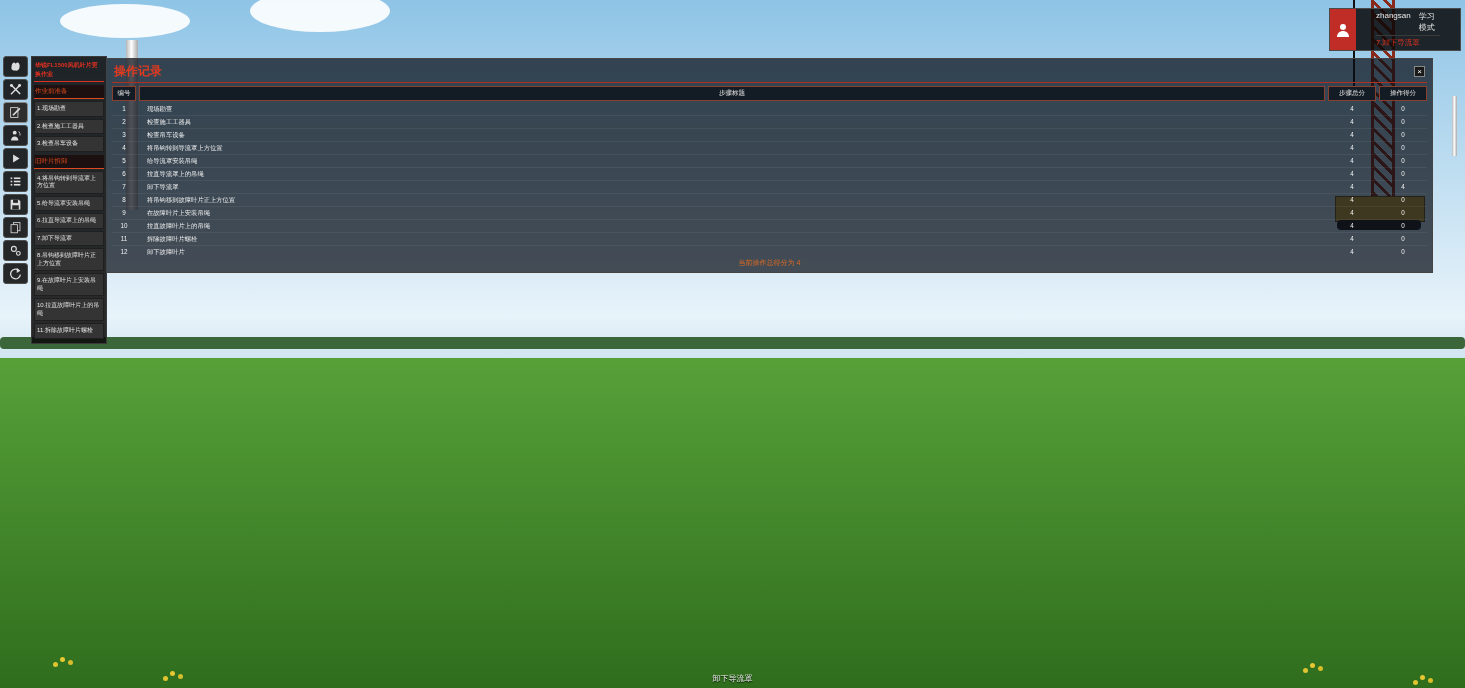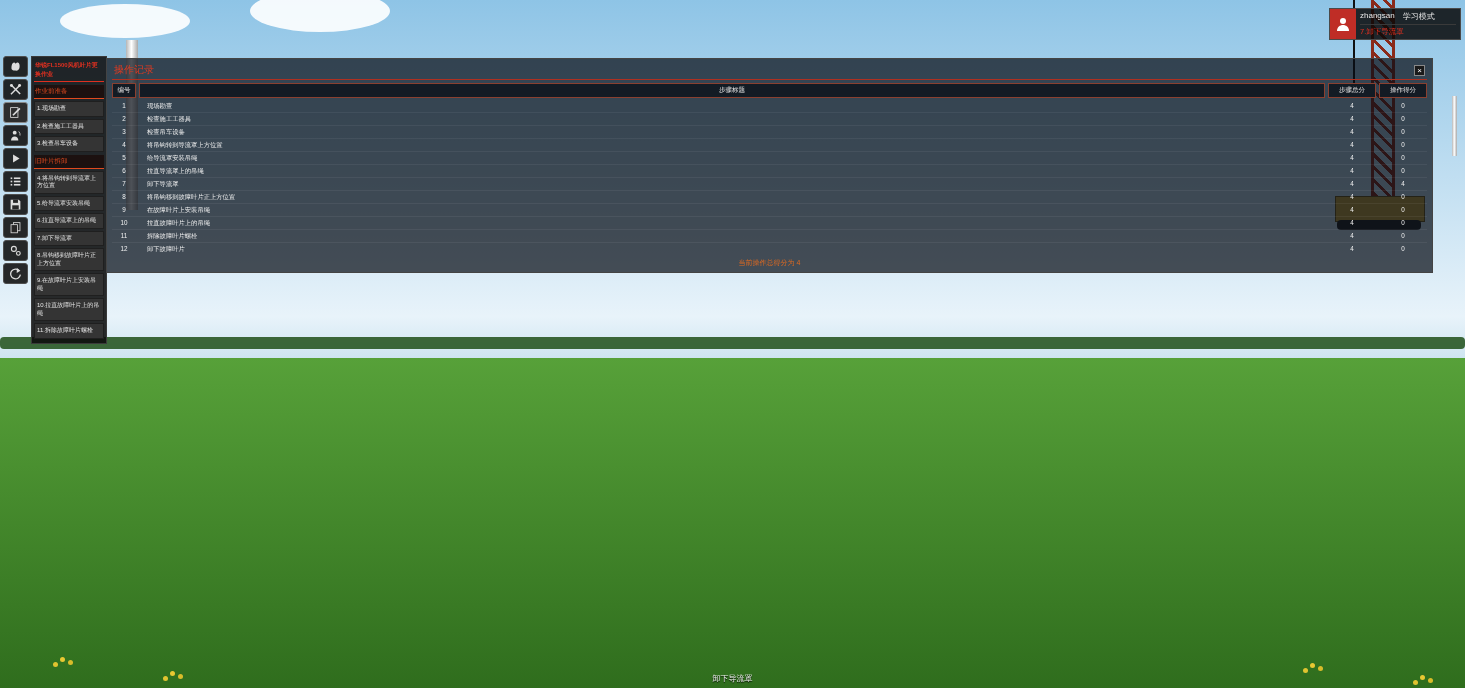--- a/index.html
+++ b/index.html
@@ -87,21 +87,21 @@
   .machine { position:absolute; background:#c9a43c; border:1px solid #6e571a; }
   .tracks { position:absolute; background:#222; border-radius:4px; }
   .dish { position:absolute; background:radial-gradient(circle at 45% 45%, #ffffff 55%, #8f8f8f 80%); border-radius:50%; }
   .flower { position:absolute; width:5px; height:5px; background:#e8c832; border-radius:50%; box-shadow:8px 3px 0 #d8bc2a, -7px 5px 0 #e0c430; }
   .rock { position:absolute; background:#31541f; border-radius:50% 45% 50% 40%; }
 
   
   .hud { position:absolute; top:8px; right:4px; width:132px; background:rgba(8,8,8,.85); border:1px solid #4a4a4a; display:flex; align-items:stretch; }
   .avatar { width:26px; flex:0 0 26px; background:#bf2d26; display:flex; align-items:center; justify-content:center; }
   .avatar svg { width:16px; height:16px; }
-  .hud-text { flex:1; padding:2px 4px; }
+  .hud-text { flex:1; padding:2px 20px; }
   .hud-line1 { color:#e8e8e8; font-size:8px; display:flex; gap:8px; border-bottom:1px solid #3a3a3a; padding-bottom:2px; }
   .hud-step { color:#e03020; font-size:7.5px; padding-top:2px; }
   .hud-toolbag { position:absolute; top:48px; right:10px; width:24px; height:20px; background:rgba(30,30,30,.8); border:1px solid #555; border-radius:3px; display:flex; align-items:center; justify-content:center; cursor:pointer; }
   .hud-toolbag span { width:14px; height:10px; }
   .bottom-caption { position:absolute; bottom:4px; left:0; right:0; text-align:center; color:#f0f0f0; font-size:8px; text-shadow:0 1px 1px #000; }
 
   
   .icon-col { position:absolute; left:3px; top:56px; display:flex; flex-direction:column; gap:2px; }
   .tbtn { width:25px; height:21px; background:rgba(18,18,18,.9); border:1px solid #4e4e4e; border-radius:3px; display:flex; align-items:center; justify-content:center; cursor:pointer; }
   .tbtn svg { width:13px; height:13px; }
@@ -132,21 +132,21 @@
   [data-name="sound-on-button"]::before { content:"♪"; }
   [data-name="sound-off-button"]::before { content:"⊘"; }
   .g-count { color:#fff; font-size:7px; padding:0 1px; }
   .g-msg { color:#f2f2f2; font-size:7px; padding:3px 4px; line-height:1.3; }
   .g-spacer { flex:1; }
   .g-confirm { background:rgba(12,12,12,.92); border-top:1px solid #444; color:#eee; text-align:center; font-size:8px; padding:4px 0; cursor:pointer; }
 
   
   .score { position:absolute; left:106px; top:58px; right:32px; height:215px; background:rgba(8,14,22,.72); border:1px solid #444; display:flex; flex-direction:column; padding:3px 5px; }
   .sc-titlebar { display:flex; align-items:center; justify-content:space-between; border-bottom:1px solid #b03020; padding:1px 2px 2px 2px; }
-  .sc-title { color:#e03a20; font-size:10px; font-weight:normal; }
+  .sc-title { color:#e03a20; font-size:12px; font-weight:bold; }
   .sc-close { width:11px; height:11px; background:#1a1a1a; border:1px solid #888; color:#fff; font-size:8px; line-height:9px; text-align:center; cursor:pointer; }
   .sc-close i::before { content:"×"; font-style:normal; }
   .sc-header { display:flex; gap:3px; margin:3px 0 2px 0; }
   .sc-header span { background:#131b24; border:1px solid #8a4030; color:#e8e8e8; font-size:6.5px; text-align:center; padding:2px 0; }
   .sc-rows { flex:1; overflow:hidden; }
   .sc-row { display:flex; gap:3px; border-bottom:1px solid rgba(255,255,255,.06); }
   .sc-row span { color:#f0f0f0; font-size:6.3px; padding:1.5px 0; text-align:center; }
   .c0 { width:24px; flex:0 0 24px; }
   .c1 { flex:1; text-align:left !important; padding-left:8px !important; }
   .sc-header .c1 { text-align:center !important; padding-left:0 !important; }

